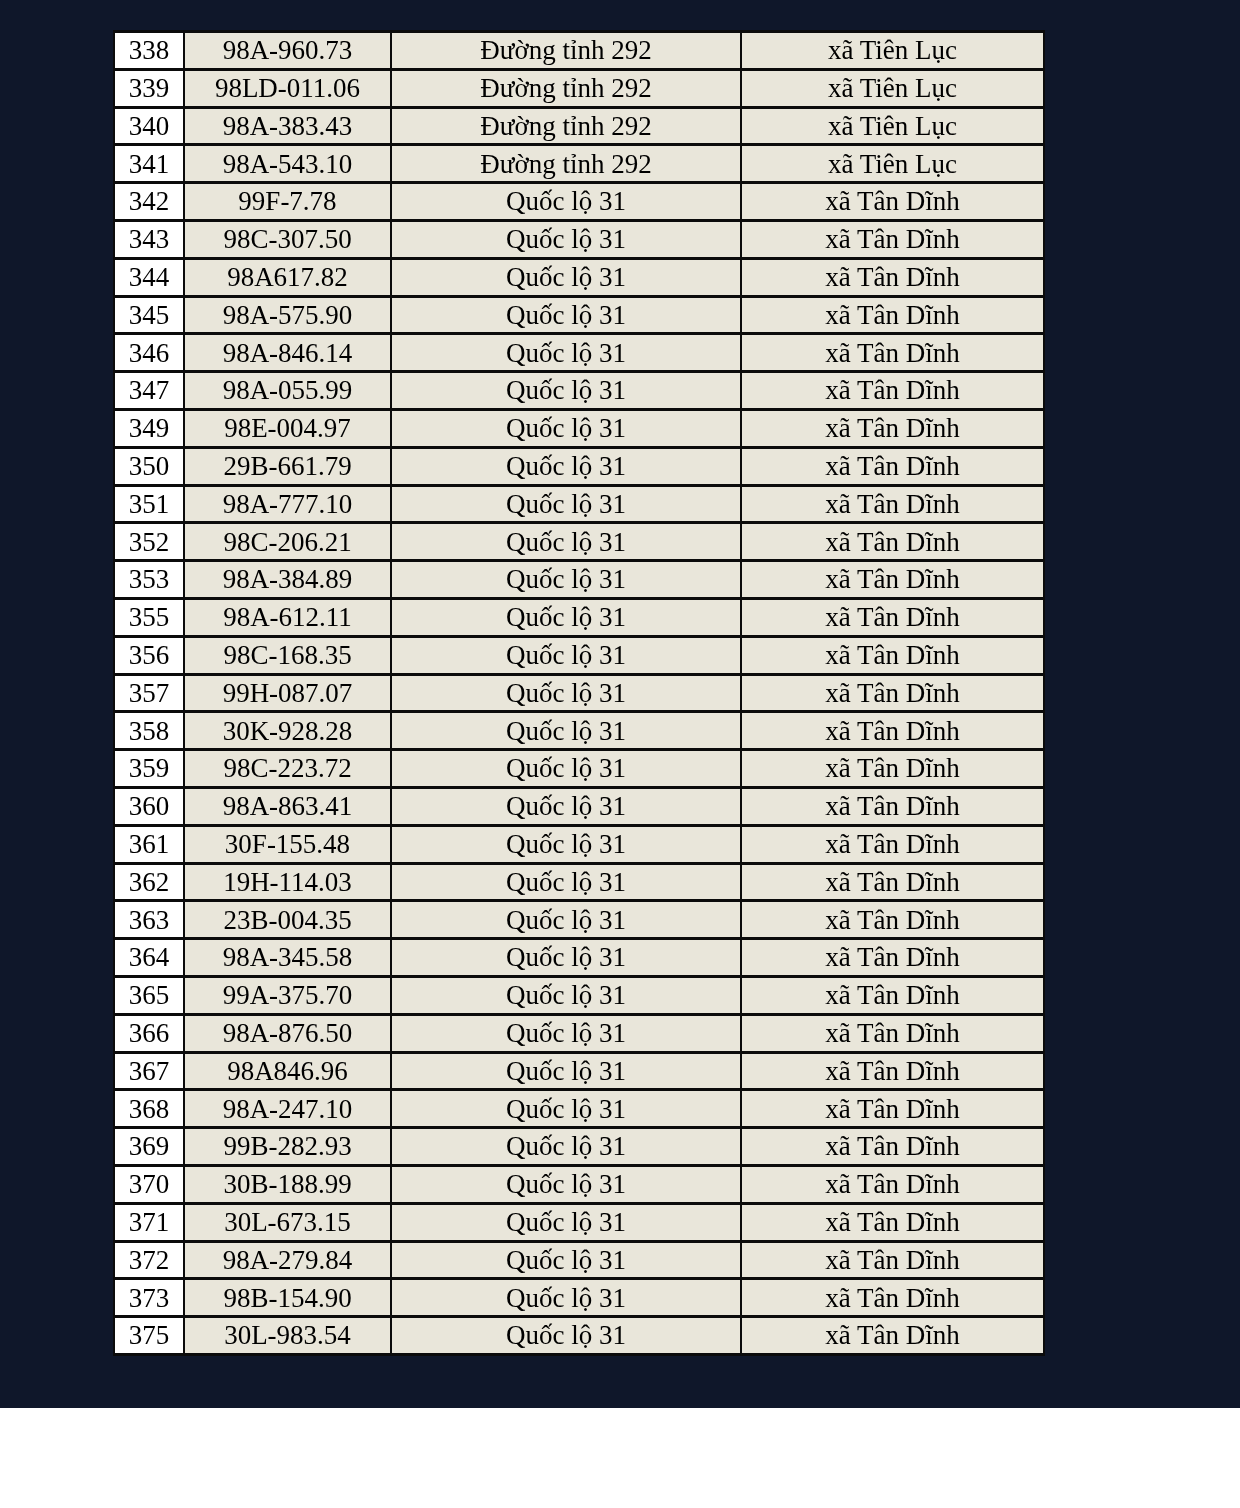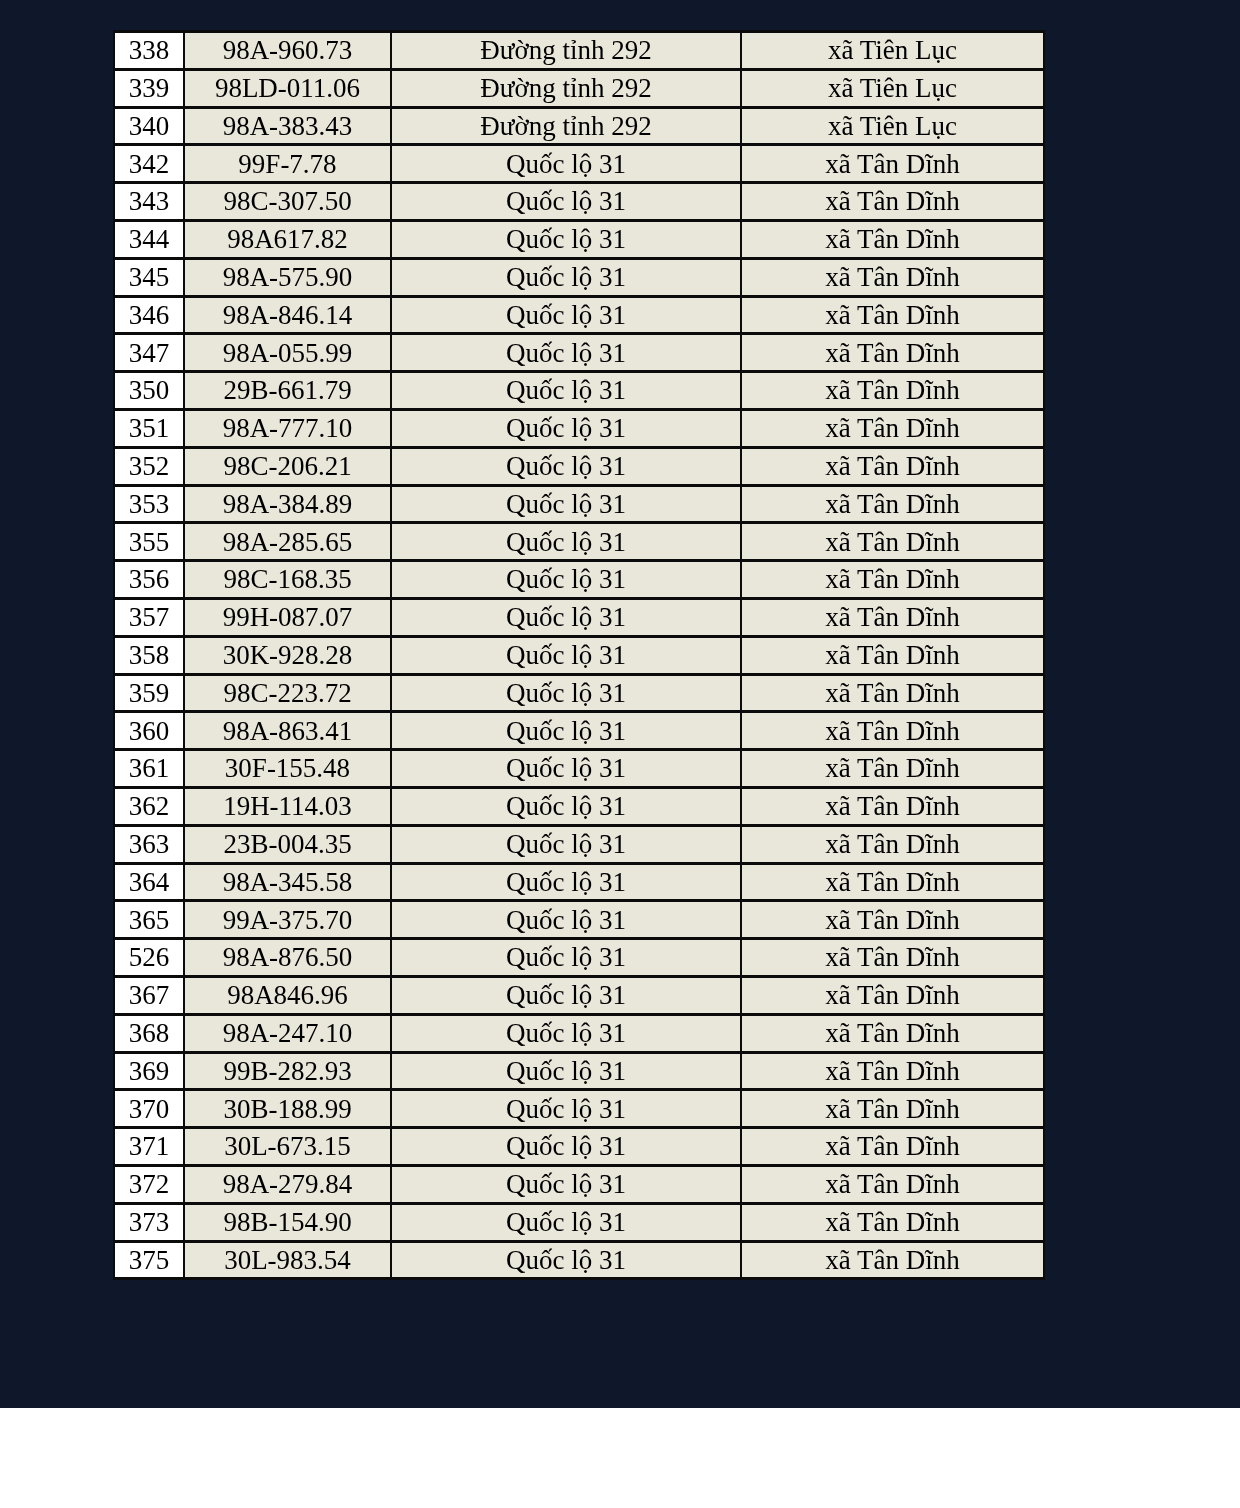--- a/index.html
+++ b/index.html
@@ -82,20 +82,26 @@
     <td class="col-commune">xã Tiên Lục</td>
   </tr>
 
   <tr>
     <td class="col-no">340</td>
     <td class="col-plate">98A-383.43</td>
     <td class="col-road">Đường tỉnh 292</td>
     <td class="col-commune">xã Tiên Lục</td>
   </tr>
 
+  <tr>
+    <td class="col-no">341</td>
+    <td class="col-plate">98A-543.10</td>
+    <td class="col-road">Đường tỉnh 292</td>
+    <td class="col-commune">xã Tiên Lục</td>
+  </tr>
 
   <tr>
     <td class="col-no">342</td>
     <td class="col-plate">99F-7.78</td>
     <td class="col-road">Quốc lộ 31</td>
     <td class="col-commune">xã Tân Dĩnh</td>
   </tr>
 
   <tr>
     <td class="col-no">343</td>
@@ -126,20 +132,26 @@
   </tr>
 
   <tr>
     <td class="col-no">347</td>
     <td class="col-plate">98A-055.99</td>
     <td class="col-road">Quốc lộ 31</td>
     <td class="col-commune">xã Tân Dĩnh</td>
   </tr>
 
 
+  <tr>
+    <td class="col-no">349</td>
+    <td class="col-plate">98E-004.97</td>
+    <td class="col-road">Quốc lộ 31</td>
+    <td class="col-commune">xã Tân Dĩnh</td>
+  </tr>
 
   <tr>
     <td class="col-no">350</td>
     <td class="col-plate">29B-661.79</td>
     <td class="col-road">Quốc lộ 31</td>
     <td class="col-commune">xã Tân Dĩnh</td>
   </tr>
 
   <tr>
     <td class="col-no">351</td>
@@ -158,21 +170,21 @@
   <tr>
     <td class="col-no">353</td>
     <td class="col-plate">98A-384.89</td>
     <td class="col-road">Quốc lộ 31</td>
     <td class="col-commune">xã Tân Dĩnh</td>
   </tr>
 
 
   <tr>
     <td class="col-no">355</td>
-    <td class="col-plate">98A-285.65</td>
+    <td class="col-plate">98A-612.11</td>
     <td class="col-road">Quốc lộ 31</td>
     <td class="col-commune">xã Tân Dĩnh</td>
   </tr>
 
   <tr>
     <td class="col-no">356</td>
     <td class="col-plate">98C-168.35</td>
     <td class="col-road">Quốc lộ 31</td>
     <td class="col-commune">xã Tân Dĩnh</td>
   </tr>
@@ -234,21 +246,21 @@
   </tr>
 
   <tr>
     <td class="col-no">365</td>
     <td class="col-plate">99A-375.70</td>
     <td class="col-road">Quốc lộ 31</td>
     <td class="col-commune">xã Tân Dĩnh</td>
   </tr>
 
   <tr>
-    <td class="col-no">526</td>
+    <td class="col-no">366</td>
     <td class="col-plate">98A-876.50</td>
     <td class="col-road">Quốc lộ 31</td>
     <td class="col-commune">xã Tân Dĩnh</td>
   </tr>
 
   <tr>
     <td class="col-no">367</td>
     <td class="col-plate">98A846.96</td>
     <td class="col-road">Quốc lộ 31</td>
     <td class="col-commune">xã Tân Dĩnh</td>

